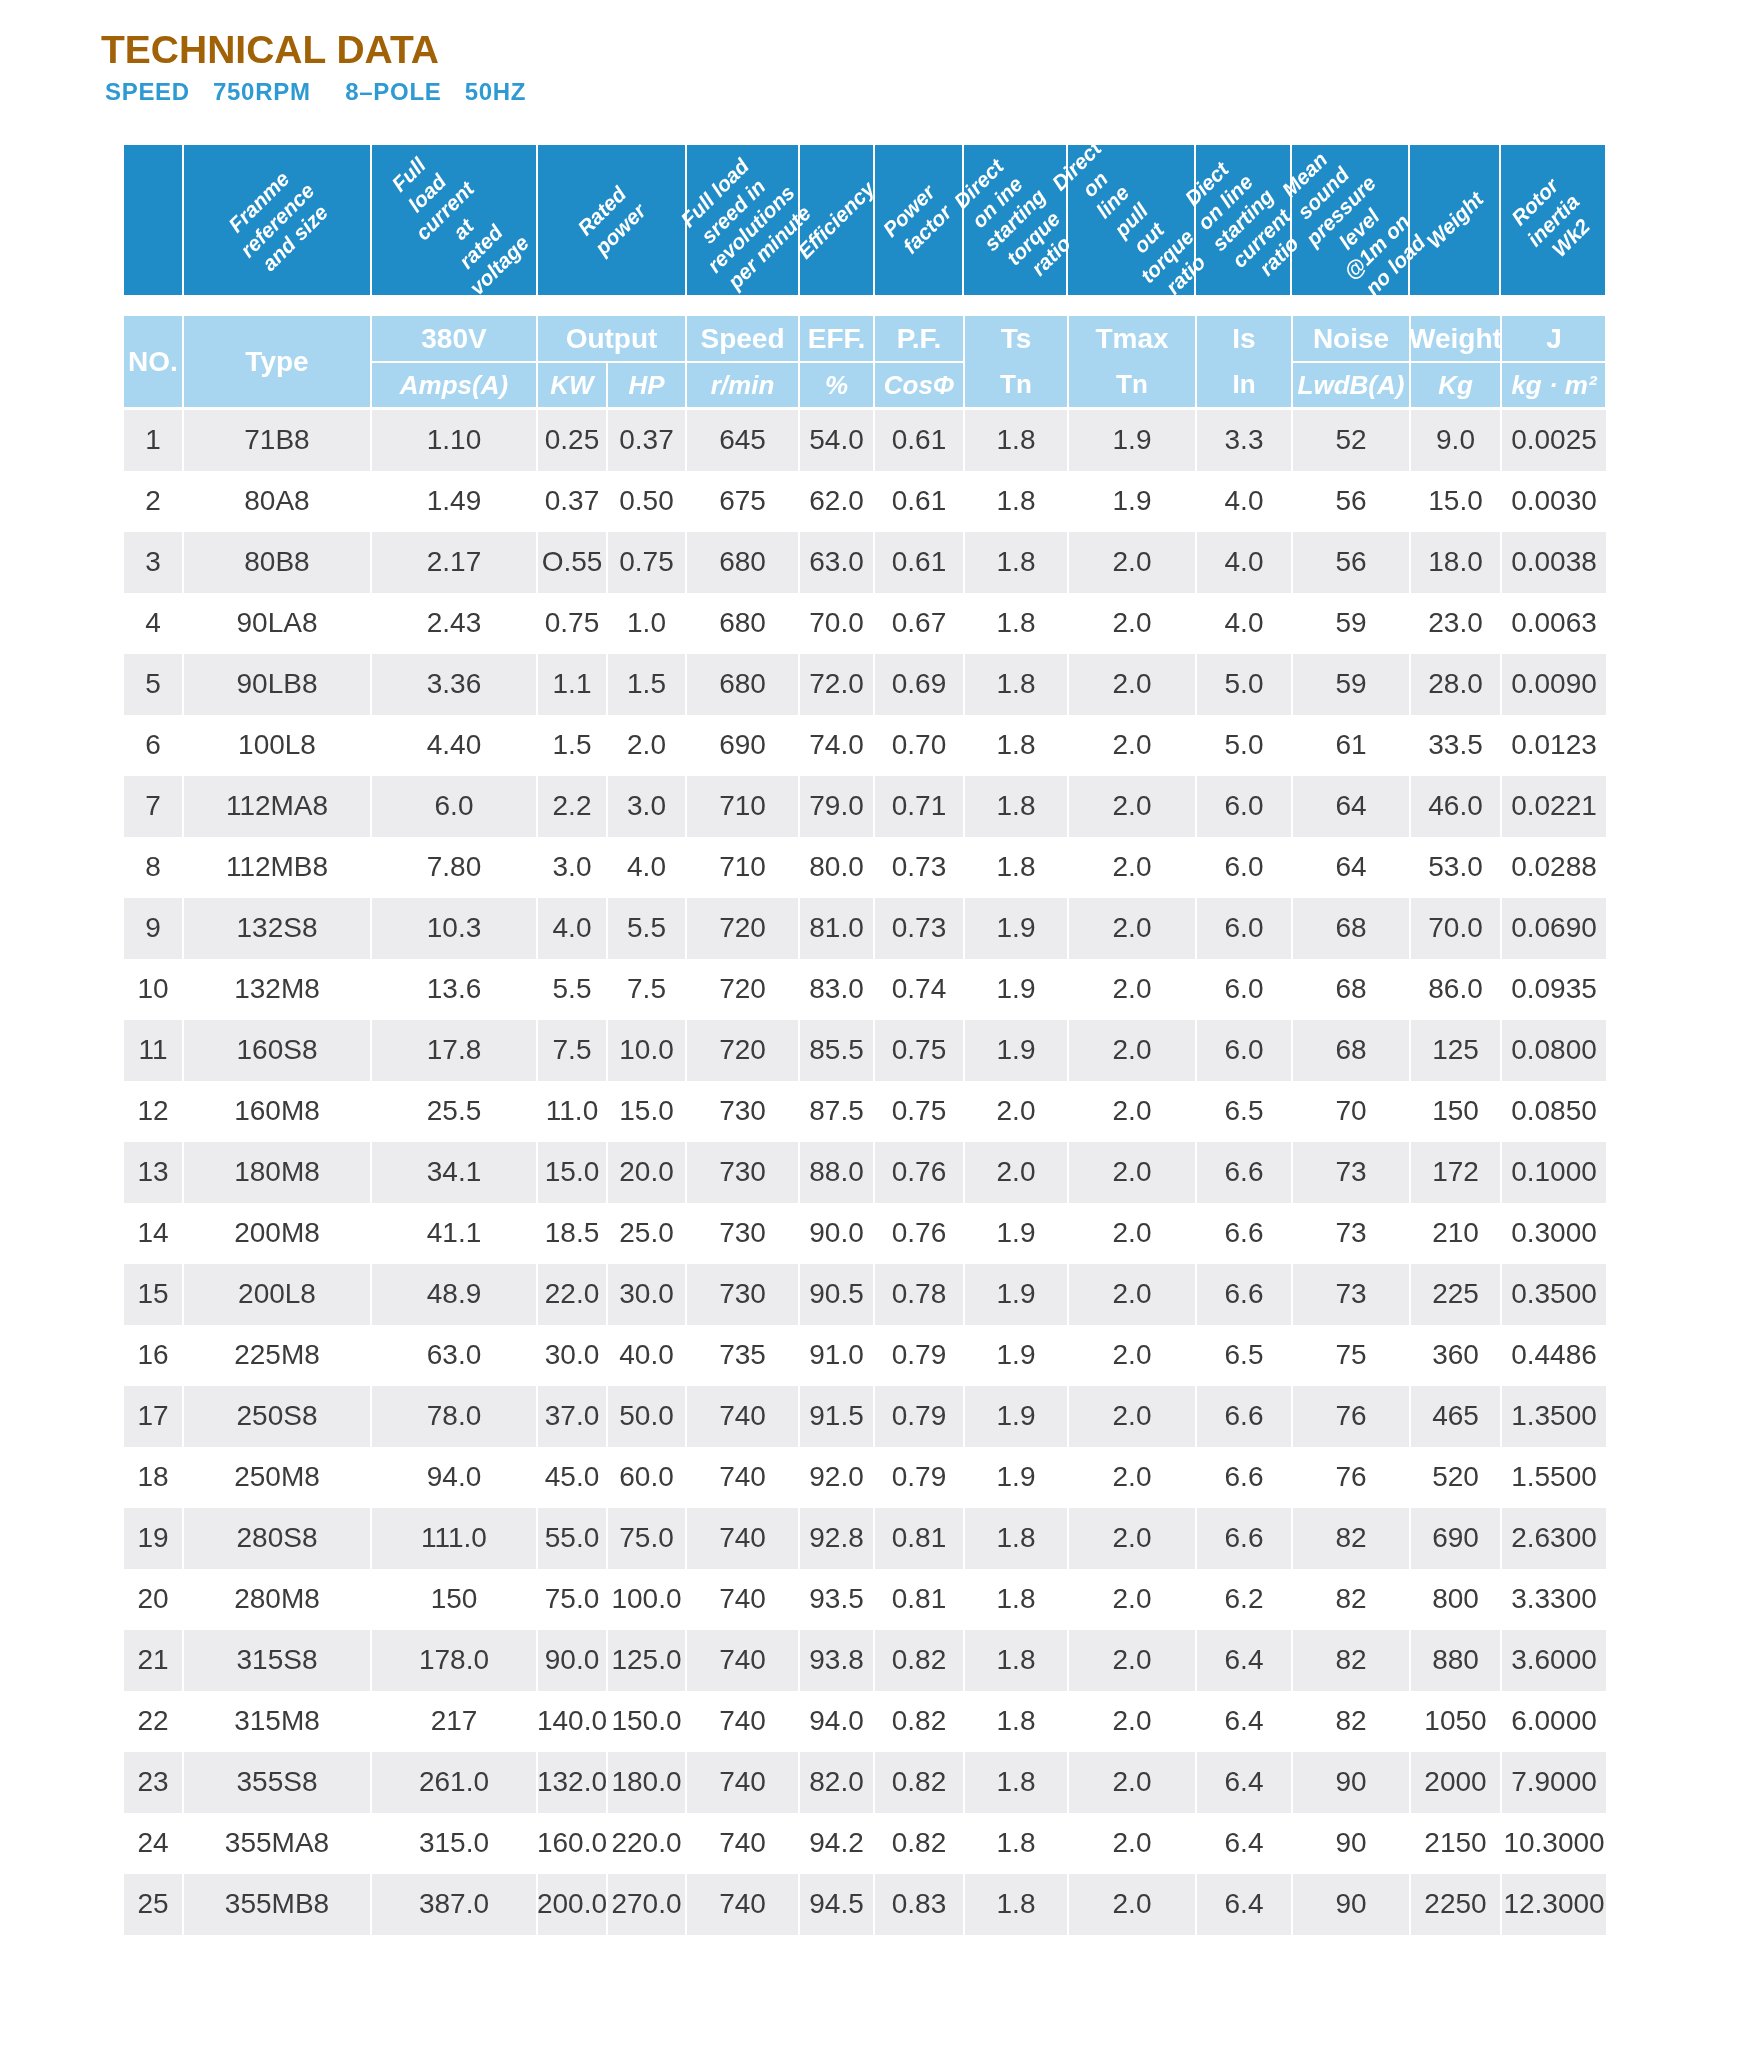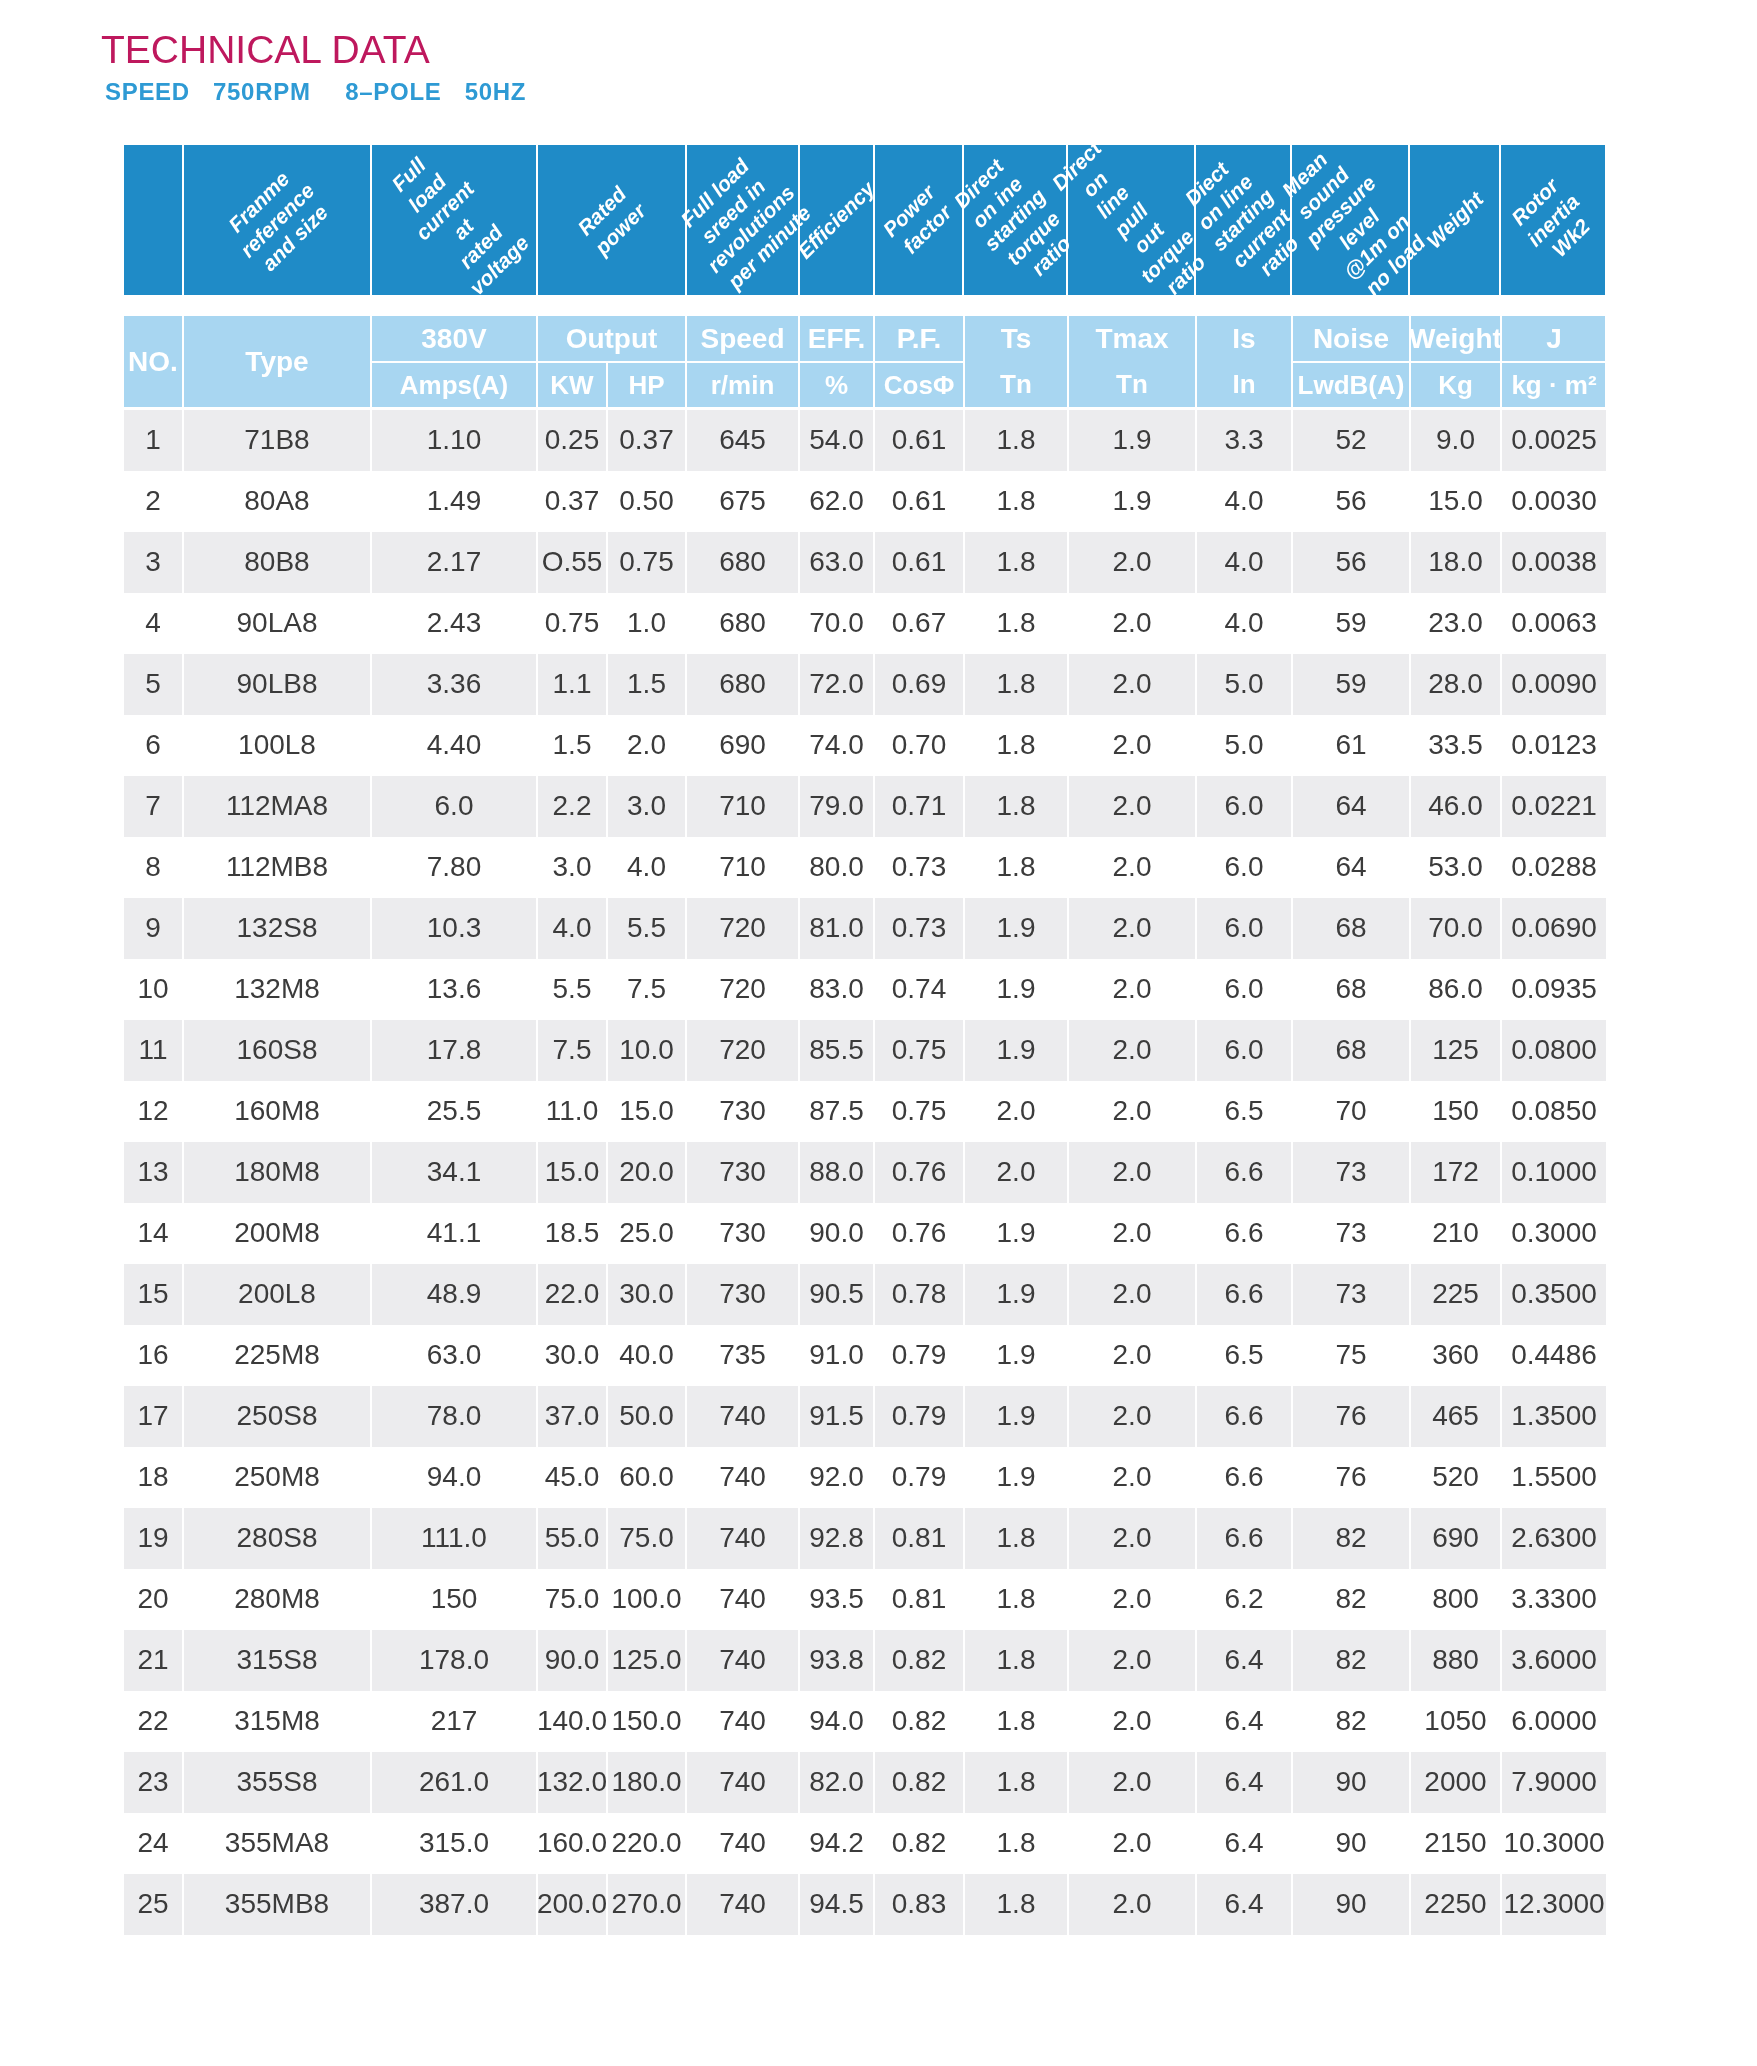--- a/index.html
+++ b/index.html
@@ -2,22 +2,22 @@
 <html style="font-size:11.2px"><head>
 <meta charset="utf-8">
 <style>
   html,body{margin:0;padding:0;}
   body{
     width:1757px;height:2066px;background:#ffffff;position:relative;
     font-family:"Liberation Sans","DejaVu Sans",sans-serif;
   }
   .page-title{
     position:absolute;left:101px;top:28px;
-    font-size:39px;font-weight:normal;letter-spacing:0px;
-    color:#be185d;white-space:pre;
+    font-size:39px;font-weight:bold;letter-spacing:0px;
+    color:#a16207;white-space:pre;
   }
   .page-subtitle{
     position:absolute;left:105px;top:78px;
     font-size:24px;font-weight:bold;color:#2e9ad4;
     white-space:pre;word-spacing:4.2px;letter-spacing:0.7px;
   }
   .tech-table{position:absolute;left:124px;top:145px;width:1481px;}
   *{box-sizing:border-box;}
 
   
@@ -36,21 +36,21 @@
 
   
   .subheader{
     display:grid;margin-top:21px;background:#a8d6f1;color:#ffffff;font-weight:bold;
     grid-template-columns:58px 188px 166px 70px 79px 113px 75px 90px 104px 128px 96px 118px 91px 106px;
     grid-template-rows:45px 46px;
   }
   .scell{display:flex;align-items:center;justify-content:center;font-size:28px;}
   .srow2{font-size:26px;}
   .vline{border-left:2.1px solid #ffffff;}
-  .hline{border-top:2.1px solid #ffffff;}
+  .hline{border-top:2.1px solid #ffffff;font-style:italic;}
   .s-no{grid-column:1;grid-row:1/3}
   .s-type{grid-column:2;grid-row:1/3}
   .s-380{grid-column:3;grid-row:1}   .s-amps{grid-column:3;grid-row:2}
   .s-output{grid-column:4/6;grid-row:1}
   .s-kw{grid-column:4;grid-row:2}    .s-hp{grid-column:5;grid-row:2}
   .s-speed{grid-column:6;grid-row:1} .s-rmin{grid-column:6;grid-row:2}
   .s-eff{grid-column:7;grid-row:1}   .s-pct{grid-column:7;grid-row:2}
   .s-pf{grid-column:8;grid-row:1}    .s-cos{grid-column:8;grid-row:2}
   .s-ts{grid-column:9;grid-row:1}    .s-tn1{grid-column:9;grid-row:2}
   .s-tmax{grid-column:10;grid-row:1} .s-tn2{grid-column:10;grid-row:2}

